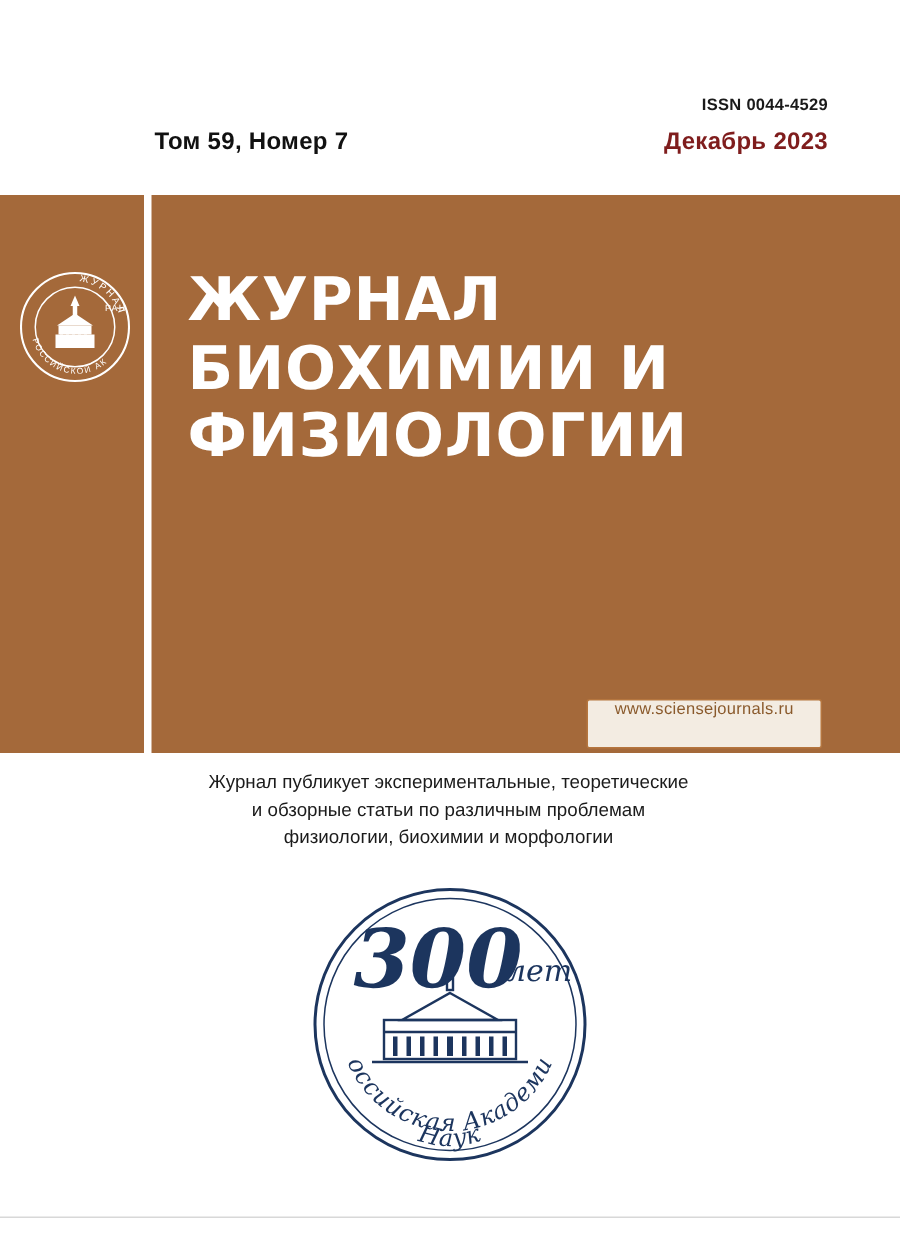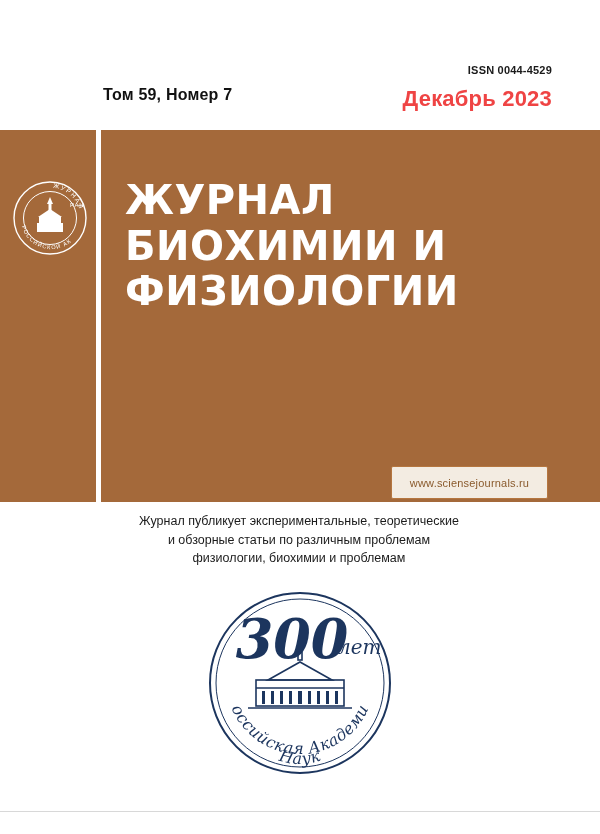--- a/index.html
+++ b/index.html
@@ -35,23 +35,23 @@
     left: 103px;
     font-size: 16px;
     font-weight: bold;
     color: #111111;
     letter-spacing: 0.2px;
   }
   .date {
     position: absolute;
     top: 86px;
     right: 48px;
-    font-size: 22px;
-    font-weight: bold;
-    color: #ef4444;
+    font-size: 16px;
+    font-weight: bold;
+    color: #7f1d1d;
     letter-spacing: 0.2px;
   }
 
   
   .band {
     position: absolute;
     left: 0;
     top: 130px;
     width: 600px;
     height: 372px;
@@ -96,21 +96,21 @@
   .site-badge {
     position: absolute;
     left: 391px;
     top: 466px;
     width: 155px;
     height: 31px;
     border: 1px solid #b5763f;
     background: #f3ece2;
     border-radius: 2px;
     display: flex;
-    align-items: center;
+    align-items: flex-start;
     justify-content: center;
   }
   .site-badge span {
     font-size: 11px;
     color: #8a5a2c;
     letter-spacing: 0.2px;
   }
 
   
   .desc {
@@ -194,21 +194,21 @@
     <div>ФИЗИОЛОГИИ</div>
   </div>
 
   <div class="site-badge">
     <span>www.sciensejournals.ru</span>
   </div>
 
   <div class="desc">
     <div>Журнал публикует  экспериментальные, теоретические</div>
     <div>и обзорные статьи по различным проблемам</div>
-    <div>физиологии, биохимии и проблемам</div>
+    <div>физиологии, биохимии и морфологии</div>
   </div>
 
   <div class="anniv">
     <svg viewBox="0 0 228 190" width="228" height="190" aria-hidden="true">
       <circle cx="114" cy="95" r="90" fill="none" stroke="#1c355e" stroke-width="2"></circle>
       <circle cx="114" cy="95" r="84" fill="none" stroke="#1c355e" stroke-width="1"></circle>
 
       <text x="106" y="70" text-anchor="middle" font-family="DejaVu Serif, serif" font-size="54" font-style="italic" font-weight="bold" fill="#1c355e">300</text>
       <text x="152" y="66" font-family="DejaVu Serif, serif" font-size="20" font-style="italic" fill="#1c355e">лет</text>
 

